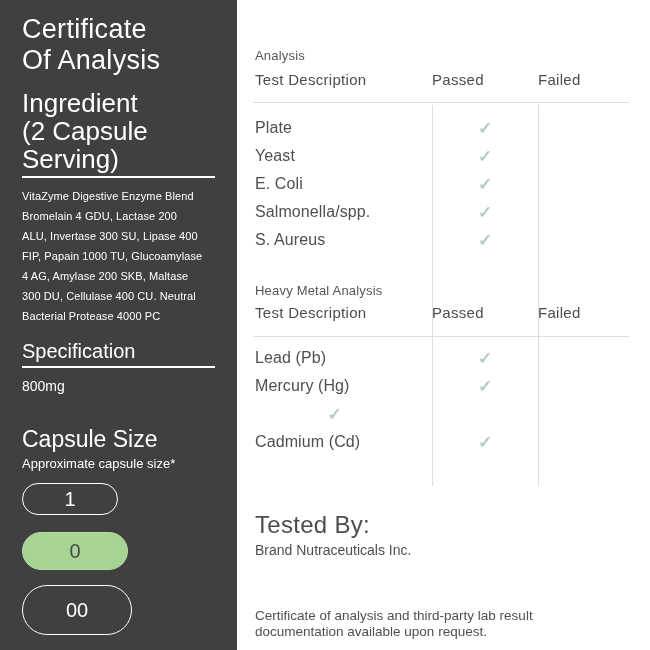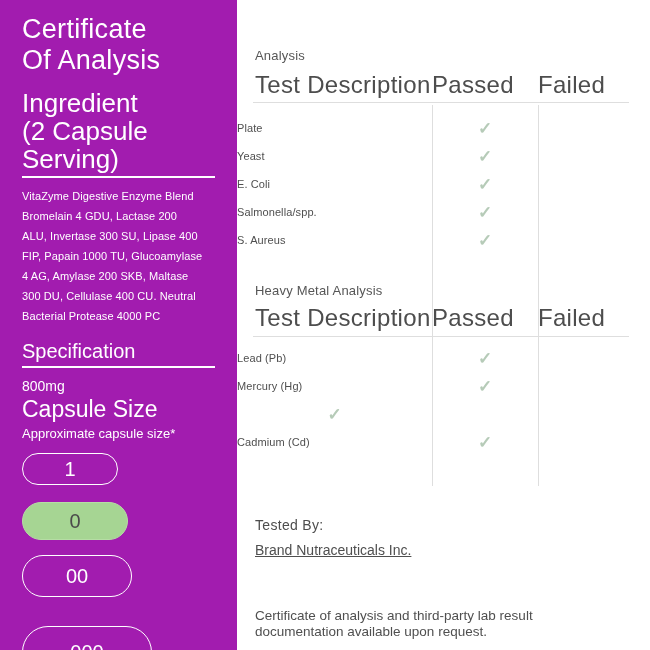--- a/index.html
+++ b/index.html
@@ -10,21 +10,21 @@
     color: #4d4d4d;
     display: flex;
     overflow: hidden;
   }
 
   
   .sidebar {
     width: 237px;
     min-width: 237px;
     height: 650px;
-    background: #a21caf;
+    background: #404040;
     color: #ffffff;
     padding: 14px 18px 0 22px;
   }
   .cert-title {
     font-size: 27px;
     line-height: 31px;
     letter-spacing: 0.3px;
     font-weight: 400;
   }
   .ing-heading {
@@ -53,21 +53,21 @@
     line-height: 24px;
     font-weight: 400;
   }
   .rule.spec { margin-top: 3px; }
   .spec-value {
     margin-top: 10px;
     font-size: 14px;
     line-height: 16px;
   }
   .cap-heading {
-    margin-top: 2px;
+    margin-top: 32px;
     font-size: 23px;
     line-height: 26px;
     font-weight: 400;
   }
   .cap-note {
     margin-top: 4px;
     font-size: 13px;
     line-height: 15px;
   }
   .pill {
@@ -77,21 +77,21 @@
     border: 1.5px solid #ffffff;
     border-radius: 999px;
     background: transparent;
     color: #ffffff;
     font-family: "Liberation Sans", sans-serif;
     font-size: 20px;
     cursor: pointer;
   }
   .pill-1   { margin-top: 12px; width: 96px;  height: 32px; }
   .pill-0   { margin-top: 17px; width: 106px; height: 38px; }
-  .pill-00  { margin-top: 15px; width: 110px; height: 42px; }
+  .pill-00  { margin-top: 15px; width: 110px; height: 50px; }
   .pill-000 { margin-top: 29px; width: 130px; height: 52px; }
   .pill.selected {
     background: #a6d593;
     border-color: #b6dda5;
     color: #4b4b4b;
   }
 
   
   .main {
     position: relative;
@@ -102,21 +102,21 @@
   .abs { position: absolute; }
   .section-label {
     font-size: 13px;
     color: #565656;
     letter-spacing: 0.2px;
   }
   .table-header {
     display: grid;
     grid-template-columns: 195px 106px 80px;
     width: 381px;
-    font-size: 24px;
+    font-size: 15px;
     color: #4d4d4d;
     letter-spacing: 0.3px;
   }
   .table-header .col-desc { padding-left: 18px; }
   .table-header .col-passed, .table-header .col-failed { text-align: left; }
   .hline {
     height: 1px;
     background: #dedede;
     width: 376px;
     left: 16px;
@@ -130,35 +130,35 @@
   .vline.v1 { left: 195px; }
   .vline.v2 { left: 301px; }
   .rows { width: 381px; }
   .trow {
     display: grid;
     grid-template-columns: 195px 106px 80px;
     height: 28px;
     align-items: center;
   }
   .tdesc {
-    font-size: 11px;
+    padding-left: 18px;
+    font-size: 16px;
     color: #4f4f4f;
     letter-spacing: 0.1px;
   }
   .tcheck {
     text-align: center;
     color: #b6cbb8;
     font-size: 17px;
     font-weight: bold;
   }
   .tested-heading {
-    font-size: 14px;
+    font-size: 24px;
     color: #4d4d4d;
     letter-spacing: 0.3px;
-    margin-top: 6px;
   }
   .tested-value {
     font-size: 14px;
     color: #4f4f4f;
   }
   .footnote {
     font-size: 13.5px;
     line-height: 15.5px;
     color: #4f4f4f;
     width: 320px;
@@ -258,17 +258,17 @@
       <span></span>
     </div>
     <div class="trow">
       <span class="tdesc">Cadmium (Cd)</span>
       <span class="tcheck">✓</span>
       <span></span>
     </div>
   </div>
 
   <div class="abs tested-heading" style="top:511px; left:18px;">Tested By:</div>
-  <div class="abs tested-value" style="top:542px; left:18px;text-decoration:underline;">Brand Nutraceuticals Inc.</div>
+  <div class="abs tested-value" style="top:542px; left:18px;">Brand Nutraceuticals Inc.</div>
 
   <p class="abs footnote" style="top:608px; left:18px;">Certificate of analysis and third-party lab result documentation available upon request.</p>
 
 </main>
 
 </body></html>

